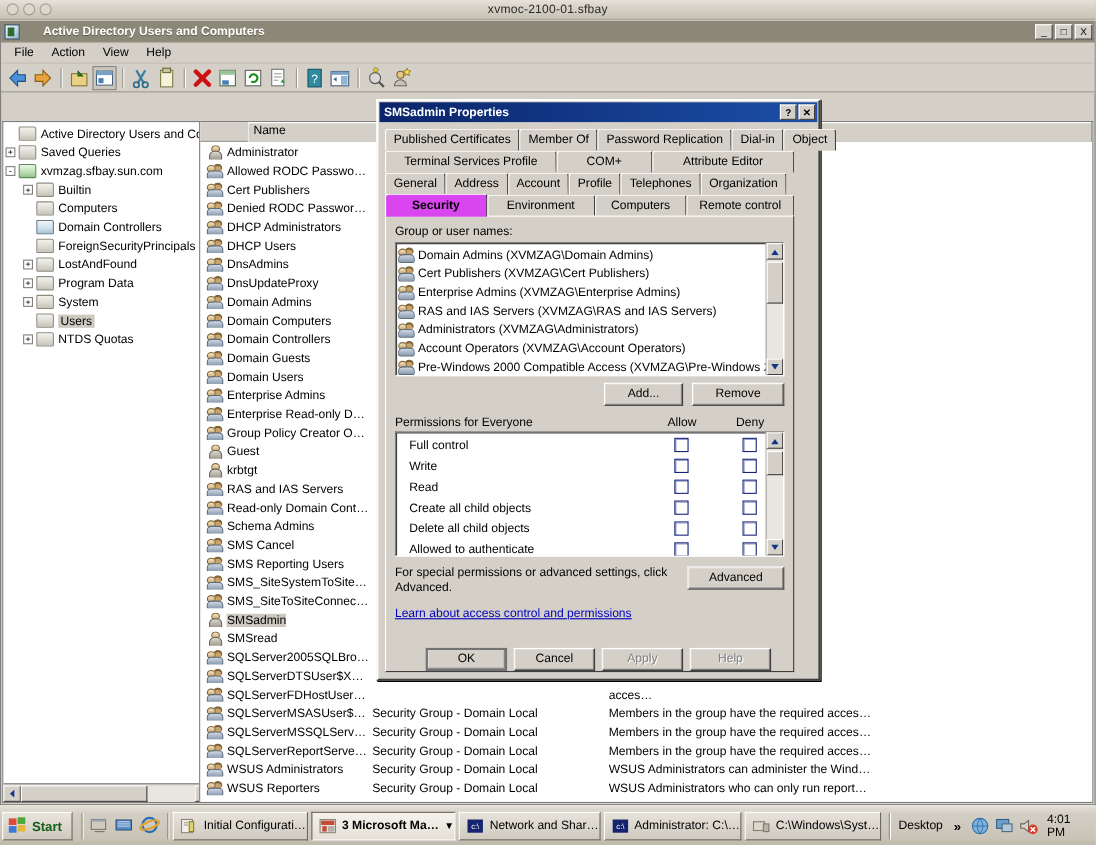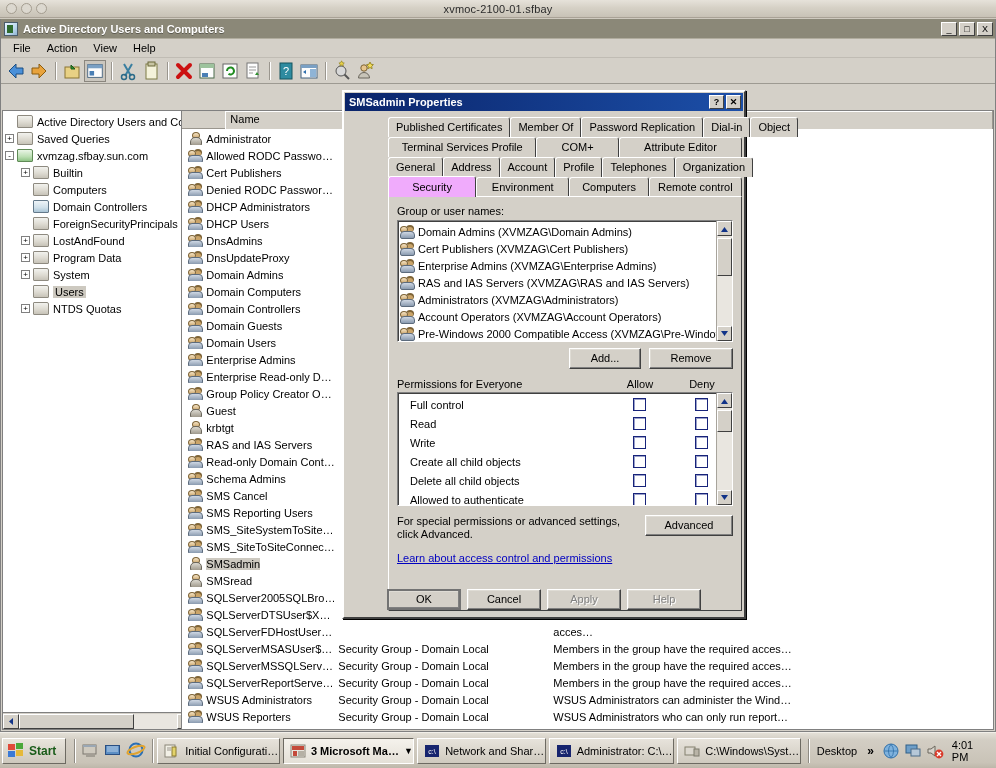--- a/index.html
+++ b/index.html
@@ -39,20 +39,21 @@
   #mmc-window {
     position: absolute; left: 0; top: 19px; width: 996px; height: 713px;
     background: #d4d0c8;
     border: 1px solid #808080;
     border-top: none;
   }
   #mmc-titlebar {
     height: 20px; background: #8b8878;
     display: flex; align-items: center; padding: 0 2px 0 3px;
     border-bottom: 1px solid #b0ac9e;
+    gap: 16px;
   }
   #mmc-titlebar .app-ico {
     width: 14px; height: 14px; flex: 0 0 14px; margin-right: 5px;
     background: linear-gradient(135deg,#e8f4ff 0%,#bcd8ee 60%,#8fb4d0 100%);
     border: 1px solid #4a5c6b; position: relative;
   }
   #mmc-titlebar .app-ico:after {
     content:""; position:absolute; left:2px; top:2px; width:6px; height:8px;
     background:#2f6b2f;
   }
@@ -207,34 +208,34 @@
     background: linear-gradient(to right,#0a246a 0%, #1c4fa8 100%);
     display: flex; align-items: center; padding: 0 2px 0 4px;
   }
   #props-title-text { flex: 1 1 auto; color: #fff; font-weight: bold; font-size: 11px; }
   .dbtn {
     width: 15px; height: 14px; background: #d4d0c8;
     border: 1px solid #ffffff; border-right-color: #404040; border-bottom-color: #404040;
     font-size: 9px; line-height: 12px; text-align: center; font-weight: bold;
     margin-left: 2px;
   }
-  #props-inner { padding: 5px 2px 6px 6px; margin-left: 38px; }
+  #props-inner { padding: 5px 22px 6px 6px; }
 
   
   .tabrow { display: flex; height: 20px; position: relative; }
   .tabrow:not(:last-child) { margin-bottom: 0; }
   .tab {
     height: 20px; line-height: 18px; padding: 0 7px; font-size: 11px;
     background: #d4d0c8;
     border: 1px solid #ffffff; border-right-color: #404040; border-bottom: none;
     border-top-left-radius: 3px; border-top-right-radius: 3px;
     white-space: nowrap; position: relative;
   }
   .tab.active {
-    background: #f0abfc; font-weight: normal;
+    background: #d946ef; font-weight: bold;
     border-bottom: none;
     z-index: 3;
     margin-top: -1px; padding-top: 1px; height: 21px;
   }
   #tabstrip { position: relative; }
   #tabpanel {
     border: 1px solid #ffffff; border-right-color: #404040; border-bottom-color: #404040;
     background: #d4d0c8;
     margin-top: -1px; padding: 8px 8px 8px 8px;
     height: 415px; position: relative;
@@ -960,30 +961,30 @@
                 <div class="prow">
                   <div class="pname">Full control</div>
                   <div class="pcell">
                     <span class="cbx"></span>
                   </div>
                   <div class="pcell">
                     <span class="cbx"></span>
                   </div>
                 </div>
                 <div class="prow">
-                  <div class="pname">Read</div>
+                  <div class="pname">Write</div>
                   <div class="pcell">
                     <span class="cbx"></span>
                   </div>
                   <div class="pcell">
                     <span class="cbx"></span>
                   </div>
                 </div>
                 <div class="prow">
-                  <div class="pname">Write</div>
+                  <div class="pname">Read</div>
                   <div class="pcell">
                     <span class="cbx"></span>
                   </div>
                   <div class="pcell">
                     <span class="cbx"></span>
                   </div>
                 </div>
                 <div class="prow">
                   <div class="pname">Create all child objects</div>
                   <div class="pcell">

